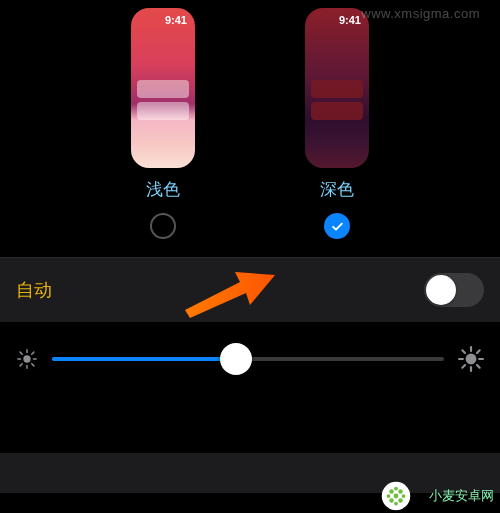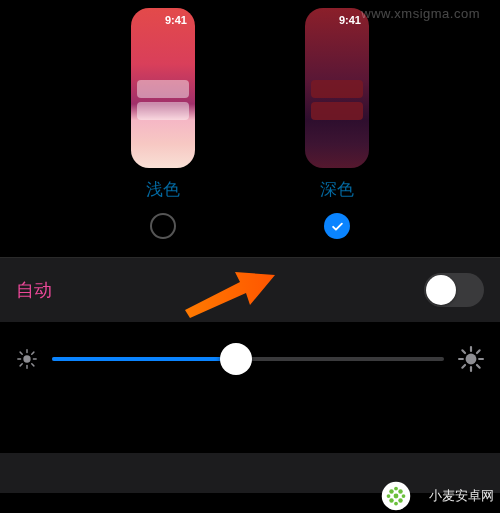--- a/index.html
+++ b/index.html
@@ -51,21 +51,21 @@
     height: 18px;
     border-radius: 4px;
   }
   .phone-light .notif1 { top: 72px; background: rgba(255,255,255,0.45); }
   .phone-light .notif2 { top: 94px; background: rgba(255,255,255,0.45); }
   .phone-dark .notif1 { top: 72px; background: rgba(120,25,35,0.85); }
   .phone-dark .notif2 { top: 94px; background: rgba(120,25,35,0.85); }
   .theme-label {
     margin-top: 10px;
     font-size: 17px;
-    color: #0369a1;
+    color: #7dd3fc;
   }
   .radio {
     margin-top: 12px;
     width: 26px;
     height: 26px;
     border-radius: 50%;
     display: flex;
     align-items: center;
     justify-content: center;
   }
@@ -85,21 +85,21 @@
     display: flex;
     align-items: center;
     justify-content: space-between;
     padding: 0 16px;
     height: 64px;
     background: #1c1c1e;
     position: relative;
   }
   .auto-row .label {
     font-size: 18px;
-    color: #ec4899;
+    color: #eab308;
   }
   .toggle {
     width: 60px;
     height: 34px;
     border-radius: 17px;
     background: #3a3a3c;
     position: relative;
   }
   .toggle .knob {
     position: absolute;
@@ -170,21 +170,21 @@
     height: 40px;
     background: #1c1c1e;
   }
   .watermark-br {
     position: absolute;
     bottom: 2px;
     right: 6px;
     display: flex;
     align-items: center;
     gap: 18px;
-    color: #e5e5e5;
+    color: #86efac;
     font-size: 13px;
     font-weight: 500;
   }
   .wm-logo {
     width: 30px;
     height: 30px;
   }
   .watermark-tr {
     position: absolute;
     top: 6px;

